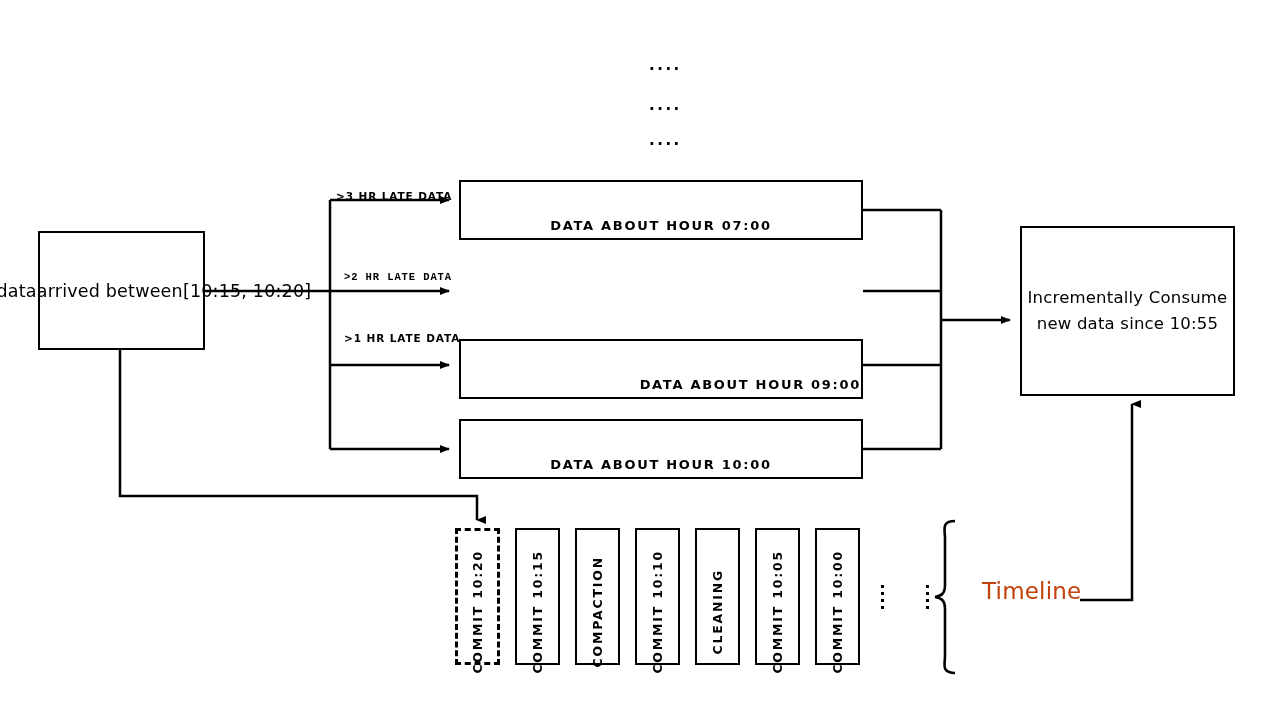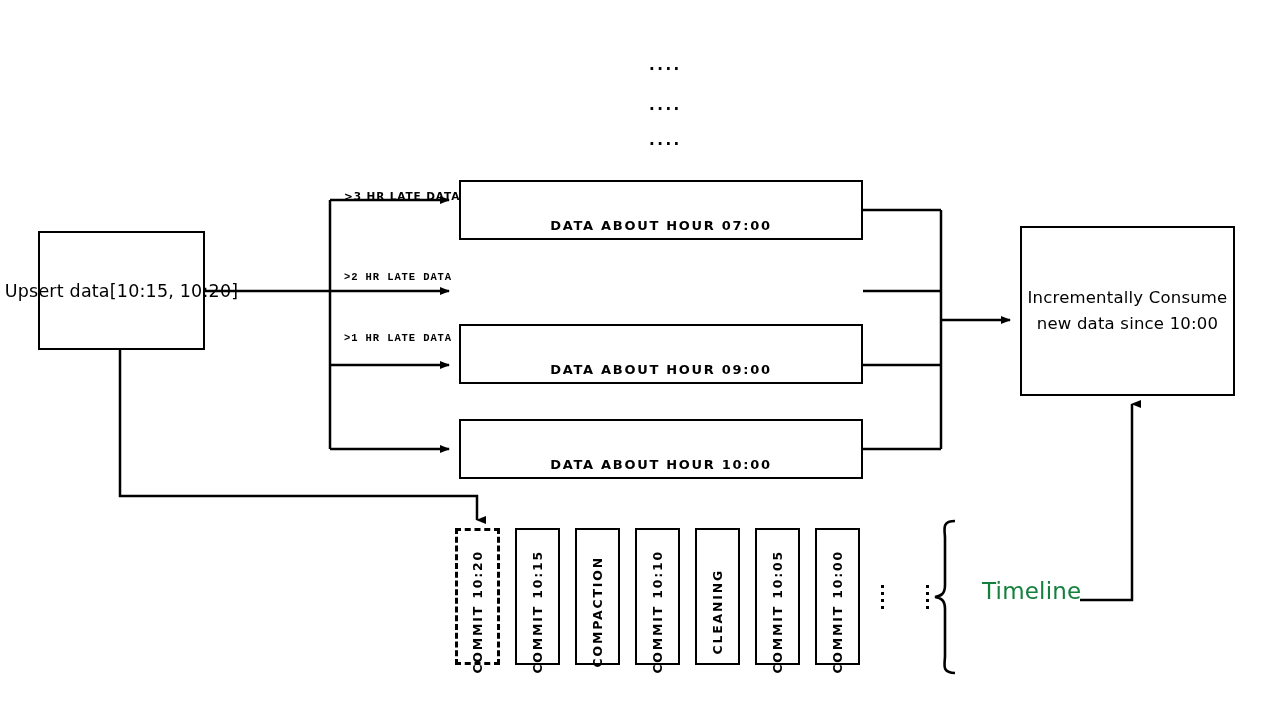--- a/index.html
+++ b/index.html
@@ -70,21 +70,21 @@
     width: 404px;
     height: 60px;
   }
   .data-box .label {
     font-size: 13px;
     font-weight: 700;
     letter-spacing: 1.7px;
   }
   #data-box-0 { top: 180px; }
   #data-box-1 { top: 260px; }
-  #data-box-2 { top: 324px; }
+  #data-box-2 { top: 339px; justify-content: flex-end; }
   #data-box-3 { top: 419px; align-items: center; }
 
   
   #consume-box {
     left: 1020px;
     top: 226px;
     width: 215px;
     height: 170px;
     flex-direction: column;
     padding: 16px 6px;
@@ -147,21 +147,21 @@
     height: 3px;
     background: #000;
   }
 
   
   #timeline-label {
     position: absolute;
     left: 982px;
     top: 578px;
     font-size: 23px;
-    color: #15803d;
+    color: #c2410c;
     white-space: nowrap;
     font-family: "DejaVu Sans", sans-serif;
   }
 </style>
 </head>
 <body>
 
 <div id="canvas">
 
   <svg class="layer" viewBox="0 0 1280 720" xmlns="http://www.w3.org/2000/svg">
@@ -208,40 +208,41 @@
                C 945,664 941,673 955,673" stroke-width="2.6"></path>
     </g>
   </svg>
 
   <div class="top-dots" style="left:649px; top:56px;">....</div>
   <div class="top-dots" style="left:649px; top:96px;">....</div>
   <div class="top-dots" style="left:649px; top:131px;">....</div>
 
   <div class="box hand" id="upsert-box">
     <div class="line">Upsert data</div>
+    <div class="line">arrived between</div>
     <div class="line">[10:15, 10:20]</div>
   </div>
 
-  <div class="arrow-label" style="left:344px; top:190px;">&gt;3 HR LATE DATA</div>
+  <div class="arrow-label" style="left:336px; top:190px;">&gt;3 HR LATE DATA</div>
   <div class="arrow-label" style="left:344px; top:271px;font-family:Liberation Mono, monospace;">&gt;2 HR LATE DATA</div>
-  <div class="arrow-label" style="left:344px; top:332px;font-family:Liberation Mono, monospace;">&gt;1 HR LATE DATA</div>
+  <div class="arrow-label" style="left:344px; top:332px;">&gt;1 HR LATE DATA</div>
 
   <div class="box data-box" id="data-box-0">
     <span class="mono-caps label">DATA ABOUT HOUR 07:00</span>
   </div>
   <div class="box data-box" id="data-box-2">
     <span class="mono-caps label">DATA ABOUT HOUR 09:00</span>
   </div>
   <div class="box data-box" id="data-box-3">
     <span class="mono-caps label">DATA ABOUT HOUR 10:00</span>
   </div>
 
   <div class="box hand" id="consume-box">
     <div class="line">Incrementally Consume</div>
-    <div class="line">new data since 10:00</div>
+    <div class="line">new data since 10:55</div>
   </div>
 
   <div class="box commit-box dashed" style="left:455px;">
     <span class="mono-caps vlabel">COMMIT 10:20</span>
   </div>
   <div class="box commit-box" style="left:515px;">
     <span class="mono-caps vlabel">COMMIT 10:15</span>
   </div>
   <div class="box commit-box" style="left:575px;">
     <span class="mono-caps vlabel">COMPACTION</span>

